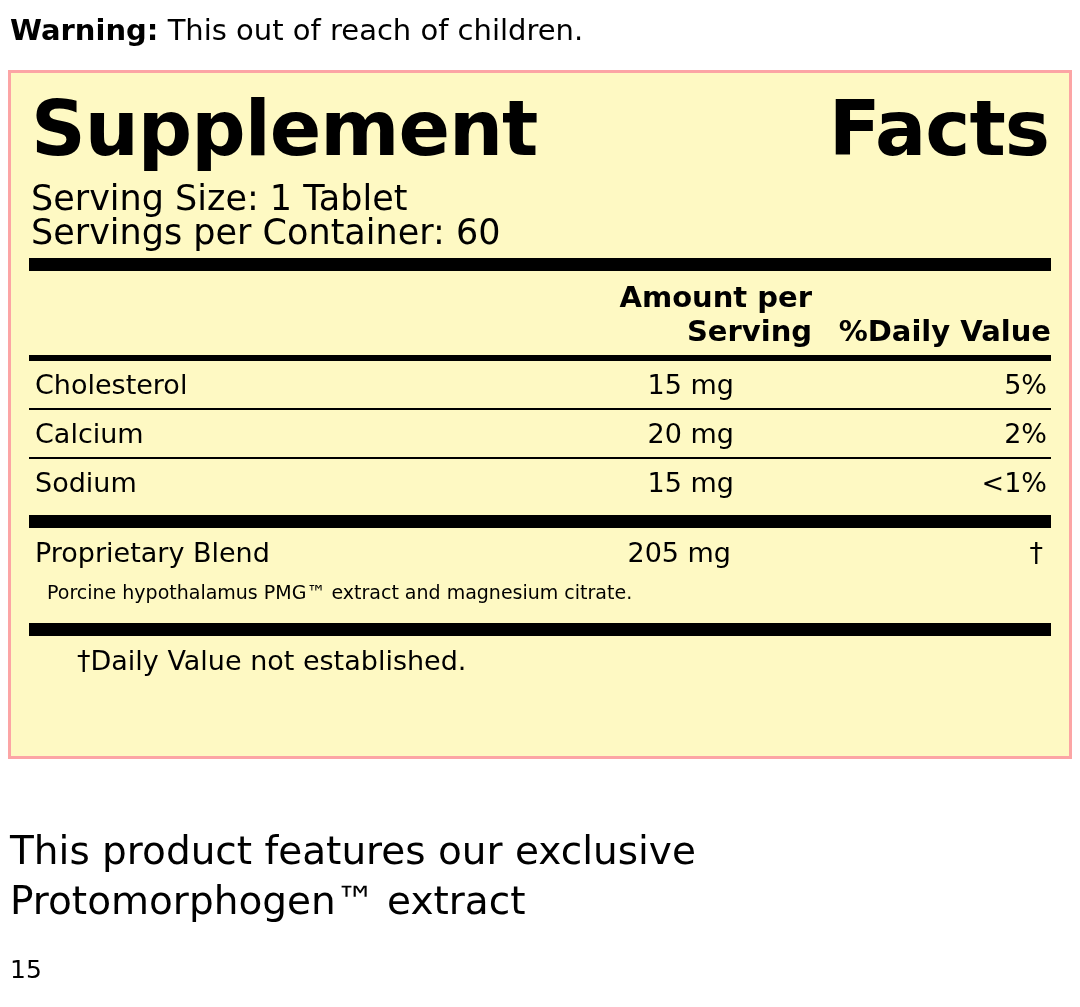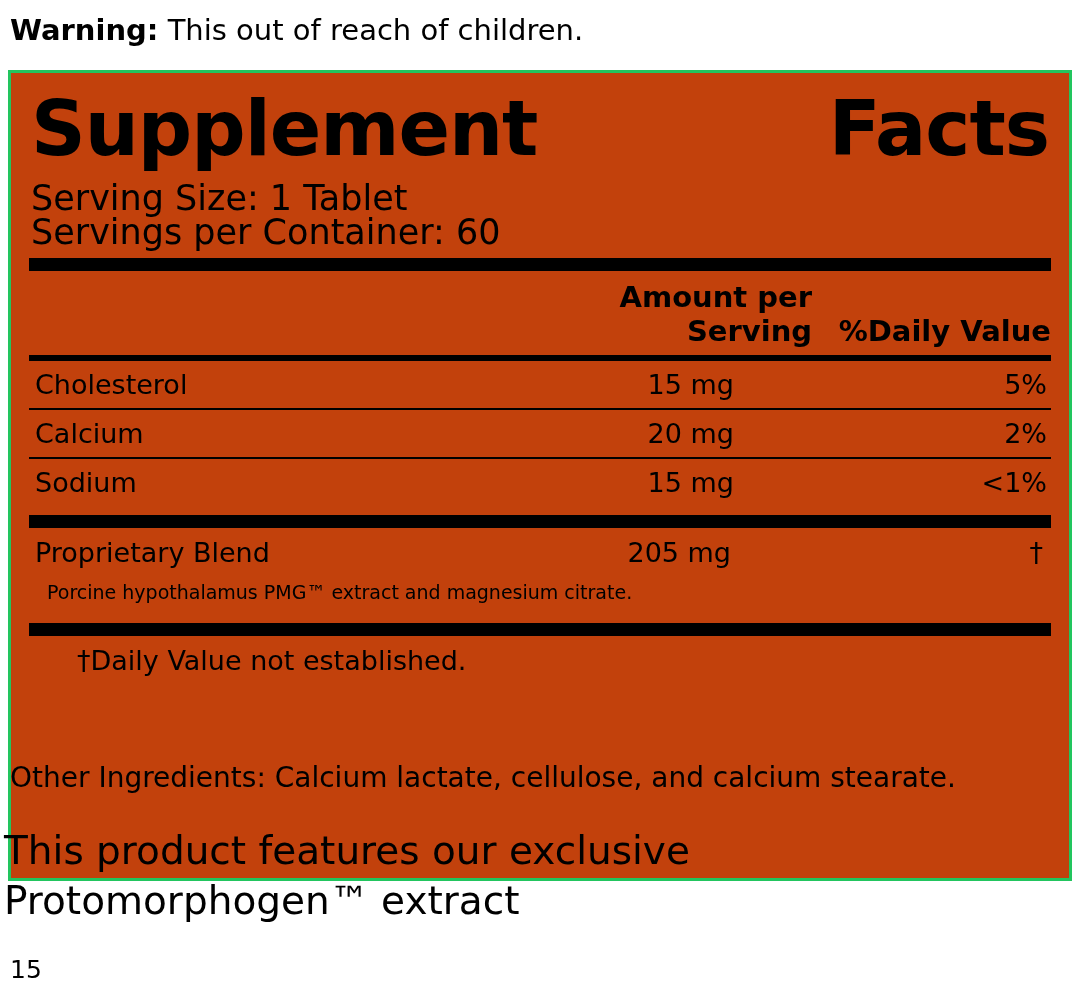--- a/index.html
+++ b/index.html
@@ -38,24 +38,24 @@
   .warning-text {
     font-weight: normal;
   }
 
   
   .panel {
     position: absolute;
     left: 8px;
     top: 70px;
     width: 1064px;
-    height: 811px;
-    border: 3px solid #22c55e;
-    box-sizing: border-box;
-    background: #c2410c;
+    height: 689px;
+    border: 3px solid #fca5a5;
+    box-sizing: border-box;
+    background: #fef9c3;
   }
 
   .panel-inner {
     padding: 0 14px;
     box-sizing: border-box;
     height: 100%;
     position: relative;
   }
 
   .sf-title {
@@ -157,21 +157,21 @@
     position: absolute;
     left: 10px;
     top: 760px;
     font-size: 28px;
     line-height: 36px;
     white-space: nowrap;
   }
 
   .feature-text {
     position: absolute;
-    left: 4px;
+    left: 10px;
     top: 826px;
     font-size: 39px;
     line-height: 50px;
     width: 1000px;
   }
 
   .page-number {
     position: absolute;
     left: 10px;
     top: 955px;
@@ -249,19 +249,18 @@
 
       <div class="blend-desc">Porcine hypothalamus PMG™ extract and magnesium citrate.</div>
 
       <div class="rule-thick"></div>
 
       <div class="footnote">†Daily Value not established.</div>
 
     </div>
   </div>
 
-  <div class="other-ingredients">Other Ingredients: Calcium lactate, cellulose, and calcium stearate.</div>
 
   <div class="feature-text">This product features our exclusive Protomorphogen™ extract</div>
 
   <div class="page-number">15</div>
 
 </div>
 
 </body></html>

